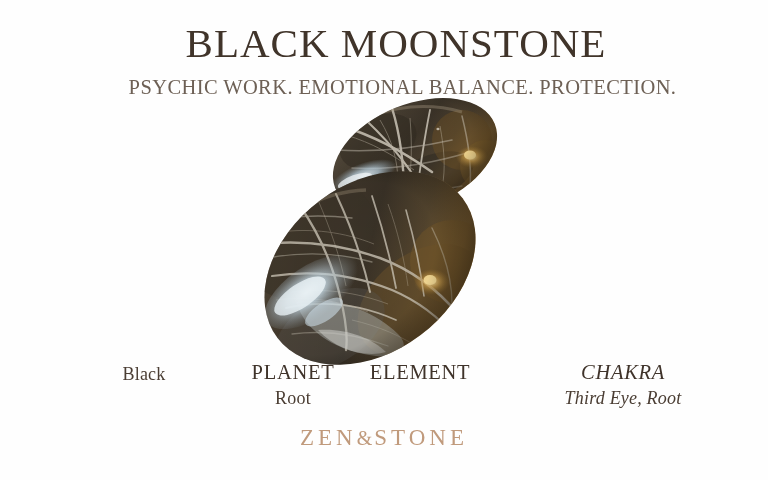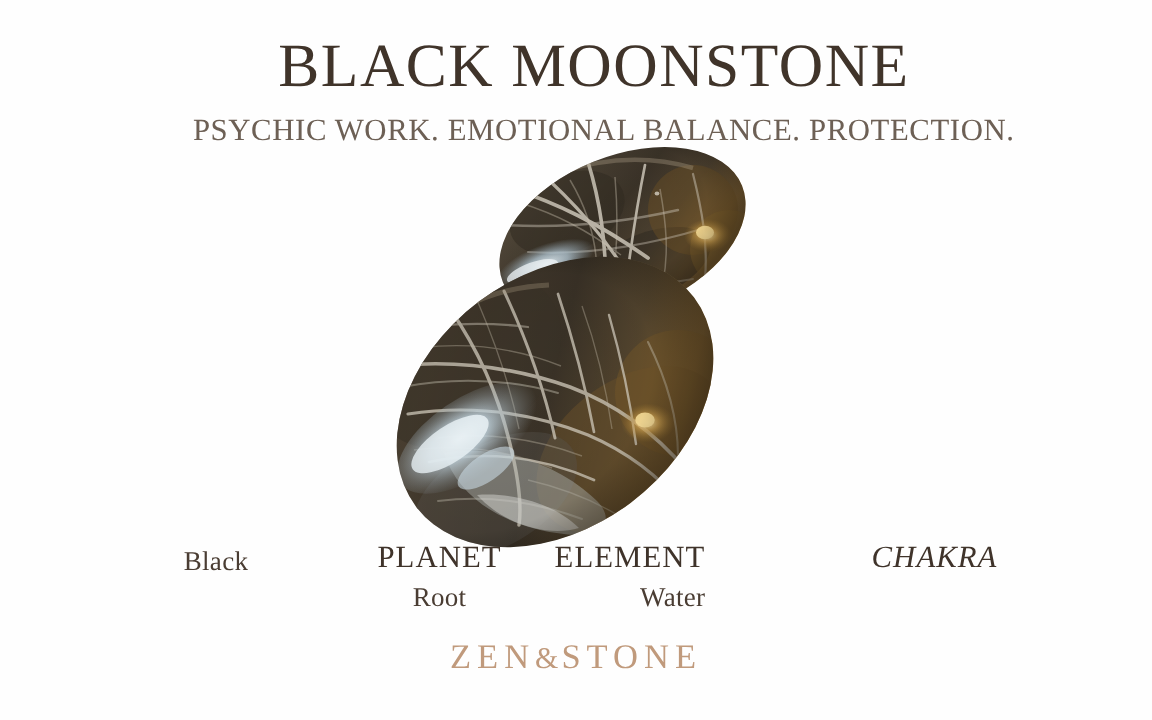--- a/index.html
+++ b/index.html
@@ -269,23 +269,23 @@
       <div class="val">Black</div>
     </div>
 
     <div class="attr attr-planet">
       <div class="lbl">PLANET</div>
       <div class="val">Root</div>
     </div>
 
     <div class="attr attr-element">
       <div class="lbl">ELEMENT</div>
-      <div class="val">Water</div>
     </div>
 
     <div class="attr attr-chakra">
       <div class="lbl">CHAKRA</div>
+      <div class="val">Third Eye, Root</div>
     </div>
   </div>
 
   <div class="brand"><span>ZEN</span><span class="amp">&amp;</span><span>STONE</span></div>
 
 </div>
 
 </body></html>

